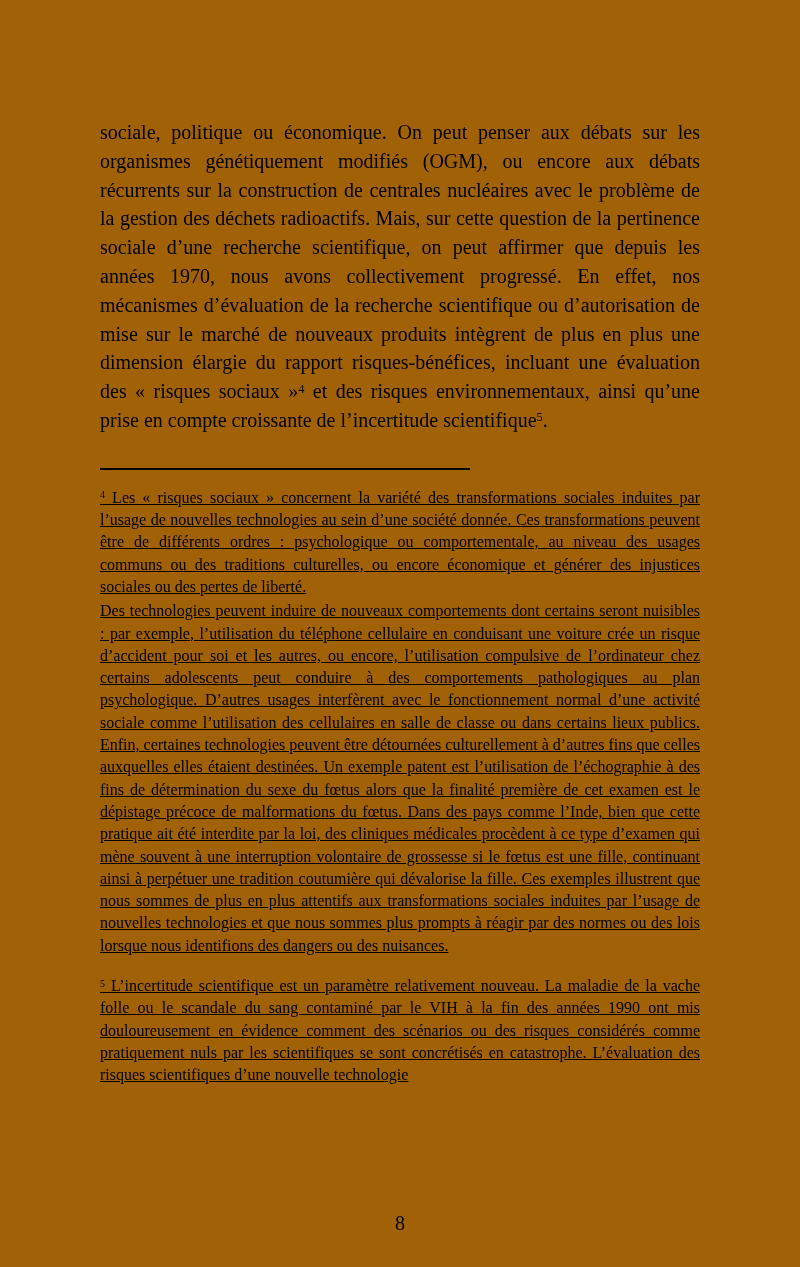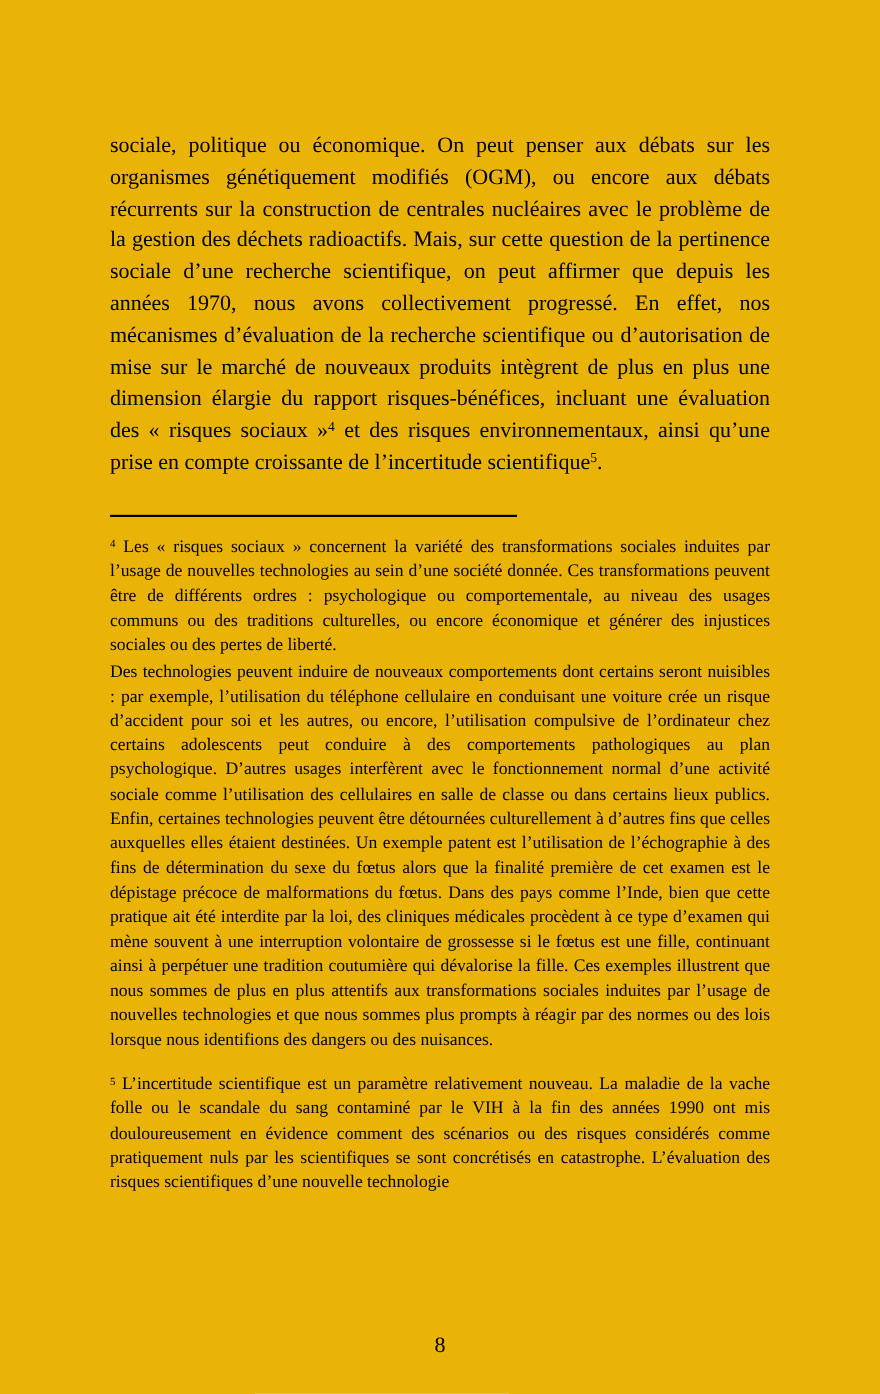--- a/index.html
+++ b/index.html
@@ -4,21 +4,21 @@
 <style>
   * { box-sizing: border-box; }
   html, body { margin: 0; padding: 0; }
   body { background: #ffffff; }
 
   .page {
     position: relative;
     width: 800px;
     height: 1267px;
     margin: 0 auto;
-    background: #eab308;
+    background: #a16207;
     color: #000000;
     font-family: "Liberation Serif", "DejaVu Serif", serif;
     overflow: hidden;
   }
 
   .content {
     position: absolute;
     top: 118px;
     left: 100px;
     width: 600px;
@@ -44,20 +44,21 @@
     margin: 33px 0 17px 0;
     border: none;
     border-top: 2px solid #000000;
     width: 370px;
   }
 
   .footnotes {
     font-size: 16px;
     line-height: 22.3px;
     text-align: justify;
+    text-decoration: underline;
   }
 
   .fn-para { margin: 0; }
   .fn-para + .fn-para { margin-top: 2px; }
   .footnote + .footnote { margin-top: 18px; }
 
   .page-number {
     position: absolute;
     left: 0;
     right: 0;

